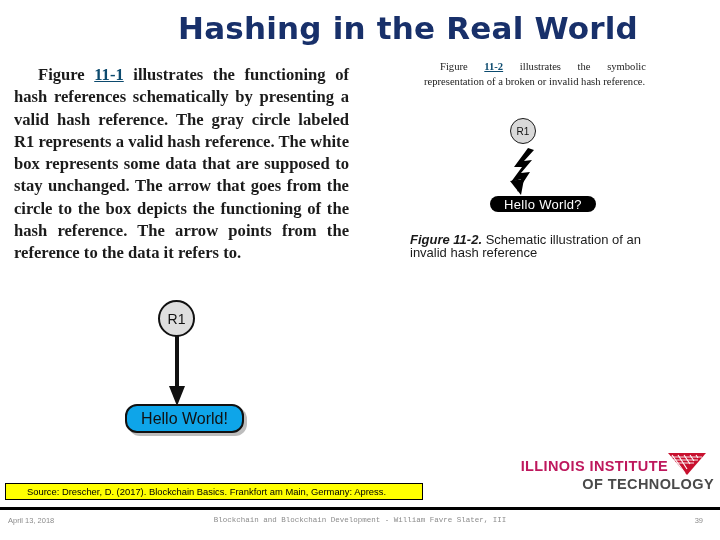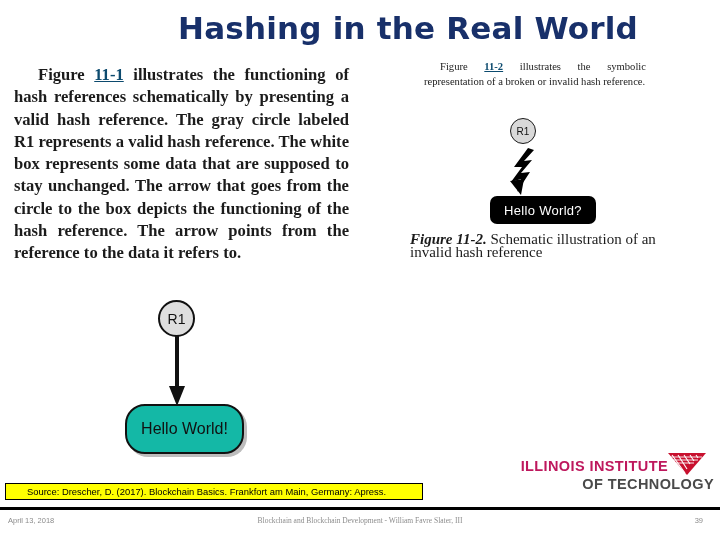--- a/index.html
+++ b/index.html
@@ -100,40 +100,40 @@
     left: 46px;
     top: 30px;
     width: 34px;
     height: 50px;
   }
   .box-black {
     position: absolute;
     left: 28px;
     top: 78px;
     width: 106px;
-    height: 28px;
+    height: 16px;
     background: #000000;
-    border-radius: 7px;
+    border-radius: 13px;
     display: flex;
     align-items: center;
     justify-content: center;
     color: #ffffff;
     font-family: "Liberation Sans", sans-serif;
     font-size: 13px;
     letter-spacing: 0.3px;
   }
 
   
   .figcaption {
     position: absolute;
     left: 410px;
     top: 233px;
     width: 252px;
-    font-family: Liberation Serif, serif;
-    font-size: 15px;
+    font-family: Liberation Sans, sans-serif;
+    font-size: 13px;
     line-height: 13px;
     color: #1b1b1b;
   }
   .figcaption b {
     font-style: italic;
     font-weight: bold;
   }
 
   
   .diagram-left {
@@ -165,24 +165,24 @@
     left: 38px;
     top: 36px;
     width: 28px;
     height: 72px;
   }
   .box-white {
     position: absolute;
     left: 0px;
     top: 104px;
     width: 119px;
-    height: 50px;
-    background: #14b8a6;
+    height: 29px;
+    background: #0ea5e9;
     border: 2px solid #111111;
-    border-radius: 20px;
+    border-radius: 12px;
     box-sizing: border-box;
     display: flex;
     align-items: center;
     justify-content: center;
     font-family: "Liberation Sans", sans-serif;
     font-size: 16px;
     color: #111;
     box-shadow: 3px 3px 0 0 #bdbdbd;
   }
 
@@ -272,21 +272,21 @@
     font-size: 7.5px;
     color: #8c8c8c;
     white-space: nowrap;
   }
   .footer-center {
     position: absolute;
     left: 0;
     top: 0;
     width: 720px;
     text-align: center;
-    font-family: Liberation Serif, serif;
+    font-family: Liberation Mono, monospace;
     font-size: 7.5px;
     color: #8c8c8c;
     white-space: nowrap;
   }
   .footer-page {
     position: absolute;
     right: 10px;
     top: 0;
     font-family: "Liberation Sans", sans-serif;
     font-size: 7.5px;

